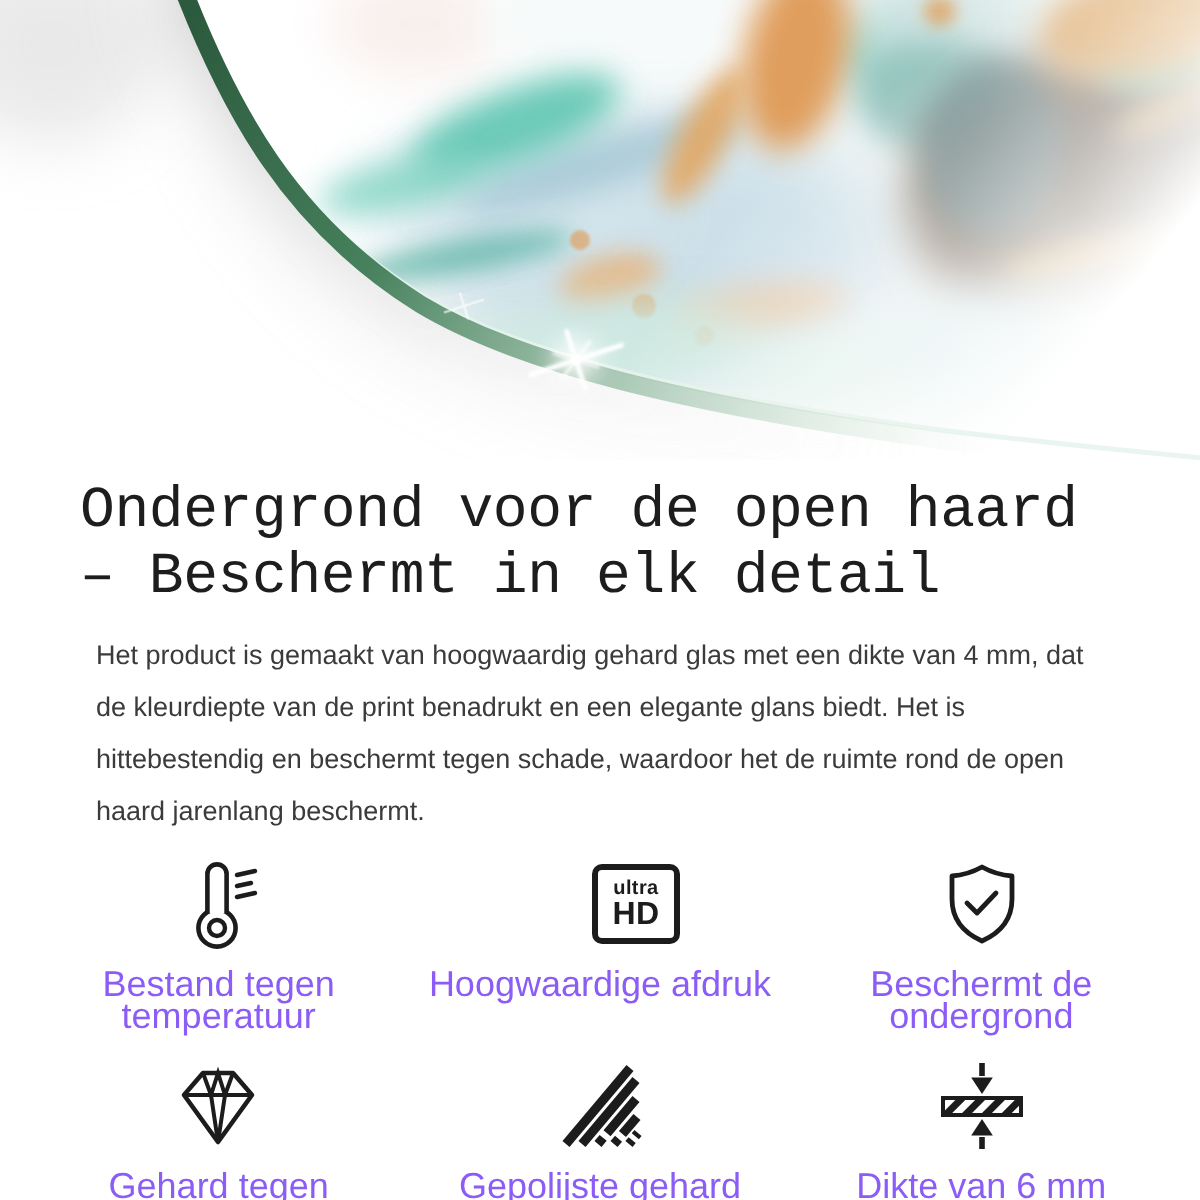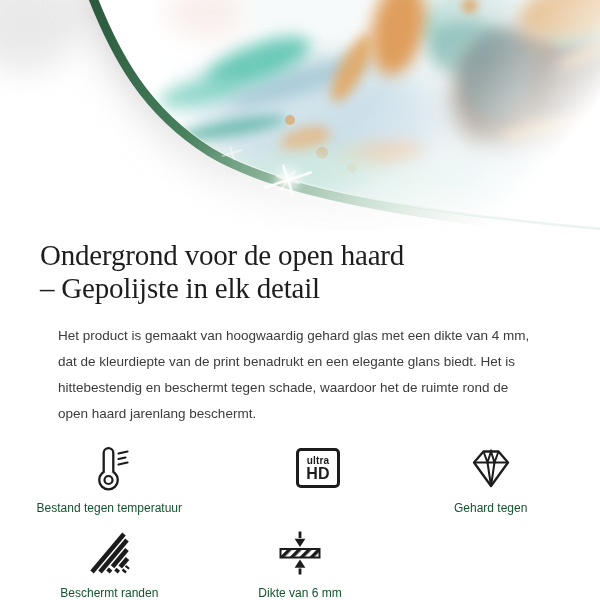--- a/index.html
+++ b/index.html
@@ -4,36 +4,36 @@
 <style>
   html,body{margin:0;padding:0;}
   body{
     width:600px;height:600px;overflow:hidden;background:#ffffff;
     font-family:"Liberation Sans", sans-serif;
     -webkit-font-smoothing:antialiased;
   }
   .hero{display:block;width:600px;height:230px;}
   .content{padding:0 40px;}
   h1{
-    font-family:Liberation Serif, serif;
+    font-family:Liberation Mono, monospace;
     font-weight:400;
     font-size:29px;line-height:33px;letter-spacing:-0.2px;
     color:#1d1d1d;margin:9px 0 10px 0;
   }
   p.desc{
-    margin:18px;max-width:524px;
+    margin:8px;max-width:524px;
     font-size:13.5px;line-height:26px;color:#3b3b3b;
   }
   .features{
     display:grid;grid-template-columns:repeat(3,1fr);
     row-gap:14px;margin-top:10px;padding:0 14px;
   }
   .feature{text-align:center;}
   .icon-wrap{height:46px;display:flex;align-items:center;justify-content:center;margin-bottom:9px;}
-  .feature-label{font-size:12px;line-height:16px;color:#14532d;display:block;}
+  .feature-label{font-size:18px;line-height:16px;color:#8b5cf6;display:block;}
   .uhd-box{
     box-sizing:border-box;width:44px;height:40px;
     border:3px solid #1c1c1c;border-radius:5px;
     display:inline-flex;flex-direction:column;align-items:center;justify-content:center;
     color:#1c1c1c;
     margin-left:36px;
   }
   .uhd-top{font-size:10px;line-height:10px;font-weight:600;letter-spacing:.2px;}
   .uhd-bottom{font-size:16px;line-height:15px;font-weight:700;letter-spacing:.2px;text-align:right;}
   .ic{stroke:#1c1c1c;fill:none;}
@@ -138,21 +138,21 @@
     <circle r="2.6" fill="#ffffff"></circle>
   </g>
   <g transform="translate(232,153) rotate(-18) scale(0.5)" opacity="0.6">
     <path d="M-20,0 H20 M0,-13 V13" stroke="#ffffff" stroke-width="2.6" stroke-linecap="round" filter="url(#f1)"></path>
     <circle r="2.4" fill="#ffffff"></circle>
   </g>
 </svg>
 
 <div class="content">
   <h1><span>Ondergrond voor de open haard</span><br>
-    <span>– Gepolijste in elk detail</span></h1>
+    <span>– Beschermt in elk detail</span></h1>
   <p class="desc">Het product is gemaakt van hoogwaardig gehard glas met een dikte van 4 mm, dat de kleurdie­pte van de print benadrukt en een elegante glans biedt. Het is hittebestendig en beschermt tegen schade, waardoor het de ruimte rond de open haard jarenlang beschermt.</p>
 </div>
 
 <div class="features">
 
   <div class="feature">
     <div class="icon-wrap">
       <svg width="46" height="48" viewBox="0 0 46 48">
         <circle class="ic" cx="22.5" cy="36" r="9.3" stroke-width="2.3"></circle>
         <path d="M17.7,28.5 V9 A4.8,4.8 0 0 1 27.3,9 V28.5" fill="#ffffff" stroke="#1c1c1c" stroke-width="2.3"></path>
@@ -163,22 +163,32 @@
     <span class="feature-label">Bestand tegen temperatuur</span>
   </div>
 
   <div class="feature">
     <div class="icon-wrap">
       <div class="uhd-box">
         <span class="uhd-top">ultra</span>
         <span class="uhd-bottom">HD</span>
       </div>
     </div>
-  </div>
-
+    <span class="feature-label">Hoogwaardige afdruk</span>
+  </div>
+
+  <div class="feature">
+    <div class="icon-wrap">
+      <svg width="48" height="48" viewBox="0 0 48 48">
+        <path class="ic" d="M24,5.5 C28.5,8 33.5,9.6 39,10 V21.5 C39,32 33,38.5 24,42.5 C15,38.5 9,32 9,21.5 V10 C14.5,9.6 19.5,8 24,5.5 Z" stroke-width="2.4" stroke-linejoin="round"></path>
+        <path class="ic" d="M16.5,23.5 L21.5,28.5 L31,18.5" stroke-width="2.4" stroke-linecap="round" stroke-linejoin="round"></path>
+      </svg>
+    </div>
+    <span class="feature-label">Beschermt de ondergrond</span>
+  </div>
 
   <div class="feature">
     <div class="icon-wrap">
       <svg width="48" height="46" viewBox="0 0 48 46">
         <path class="ic" d="M7,17.5 L16.5,6.5 H31.5 L41,17.5 L24,41 Z" stroke-width="2.3" stroke-linejoin="round"></path>
         <path class="ic" d="M7,17.5 H41" stroke-width="2"></path>
         <path class="ic" d="M16.5,6.5 L20.5,17.5 L24,6.5 L27.5,17.5 L31.5,6.5" stroke-width="2"></path>
         <path class="ic" d="M20.5,17.5 L24,41 M27.5,17.5 L24,41" stroke-width="2"></path>
       </svg>
     </div>
@@ -188,21 +198,21 @@
   <div class="feature">
     <div class="icon-wrap">
       <svg width="46" height="46" viewBox="0 0 46 46">
         <path d="M6,42 L38,4" stroke="#1c1c1c" stroke-width="4.6" fill="none"></path>
         <path d="M14,42 L41,10" stroke="#1c1c1c" stroke-width="4.6" fill="none"></path>
         <path d="M22,42 L41,19.5" stroke="#1c1c1c" stroke-width="4.6" fill="none" stroke-dasharray="4 3 40"></path>
         <path d="M30,42 L41.5,28.5" stroke="#1c1c1c" stroke-width="4.6" fill="none" stroke-dasharray="3.5 3 20"></path>
         <path d="M37.5,42 L42,36.5" stroke="#1c1c1c" stroke-width="4.6" fill="none" stroke-dasharray="2.5 2.5 10"></path>
       </svg>
     </div>
-    <span class="feature-label">Beschermt randen</span>
+    <span class="feature-label">Gepolijste gehard</span>
   </div>
 
   <div class="feature">
     <div class="icon-wrap">
       <svg width="46" height="46" viewBox="0 0 46 46">
         <defs>
           <pattern id="hatch" width="7" height="7" patternUnits="userSpaceOnUse" patternTransform="rotate(45)">
             <rect width="7" height="7" fill="#ffffff"></rect>
             <rect width="3.5" height="7" fill="#1c1c1c"></rect>
           </pattern>

